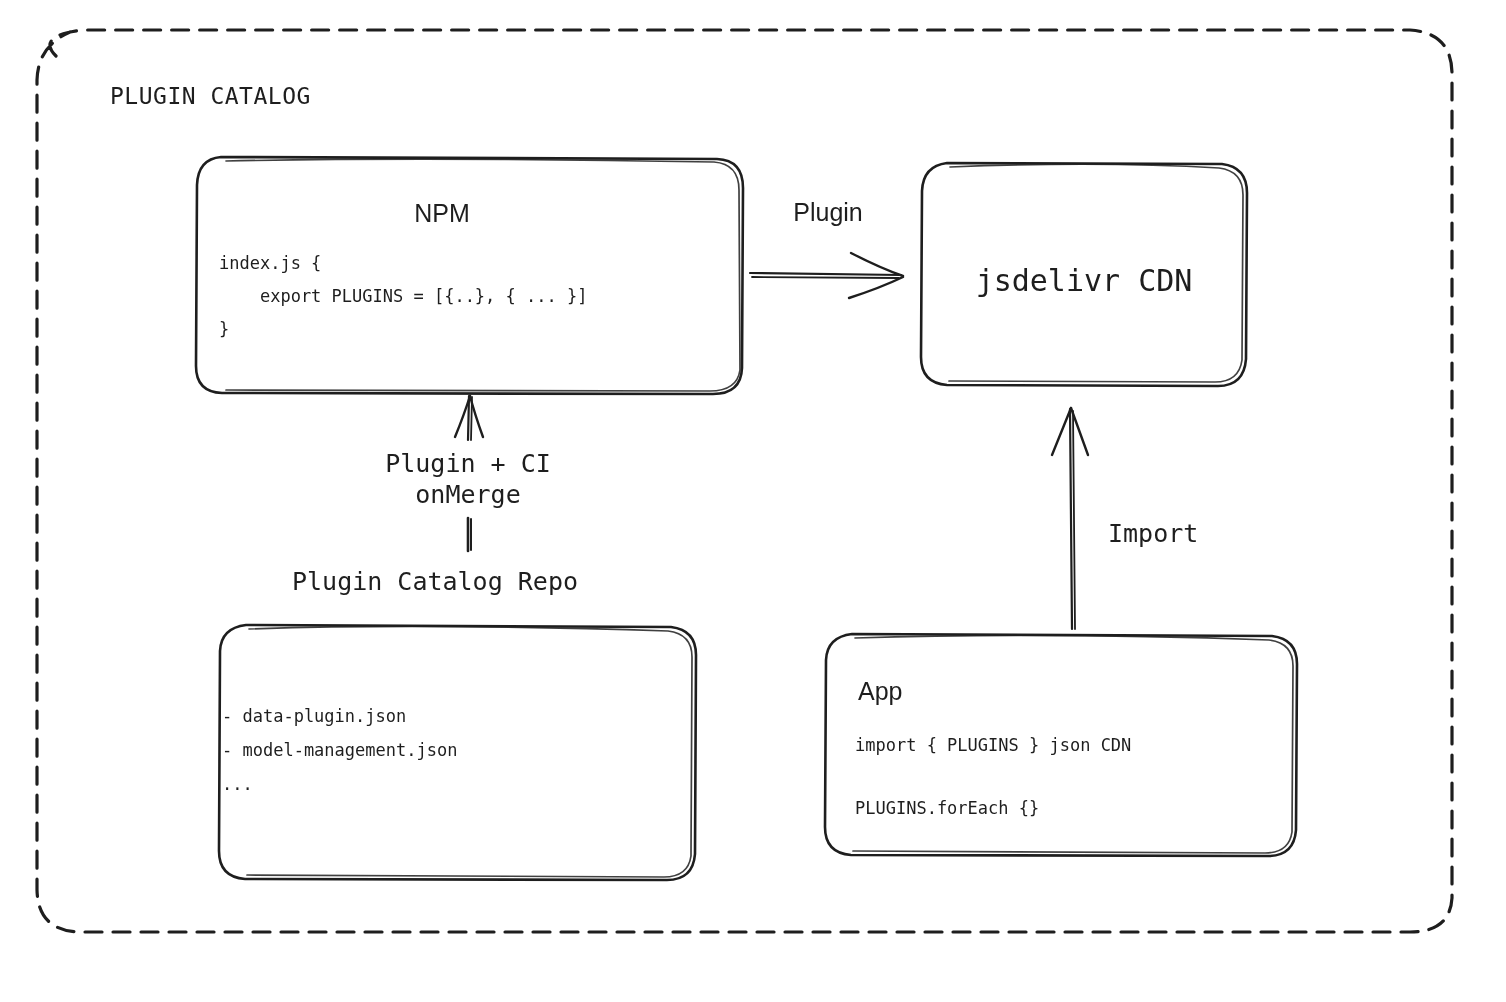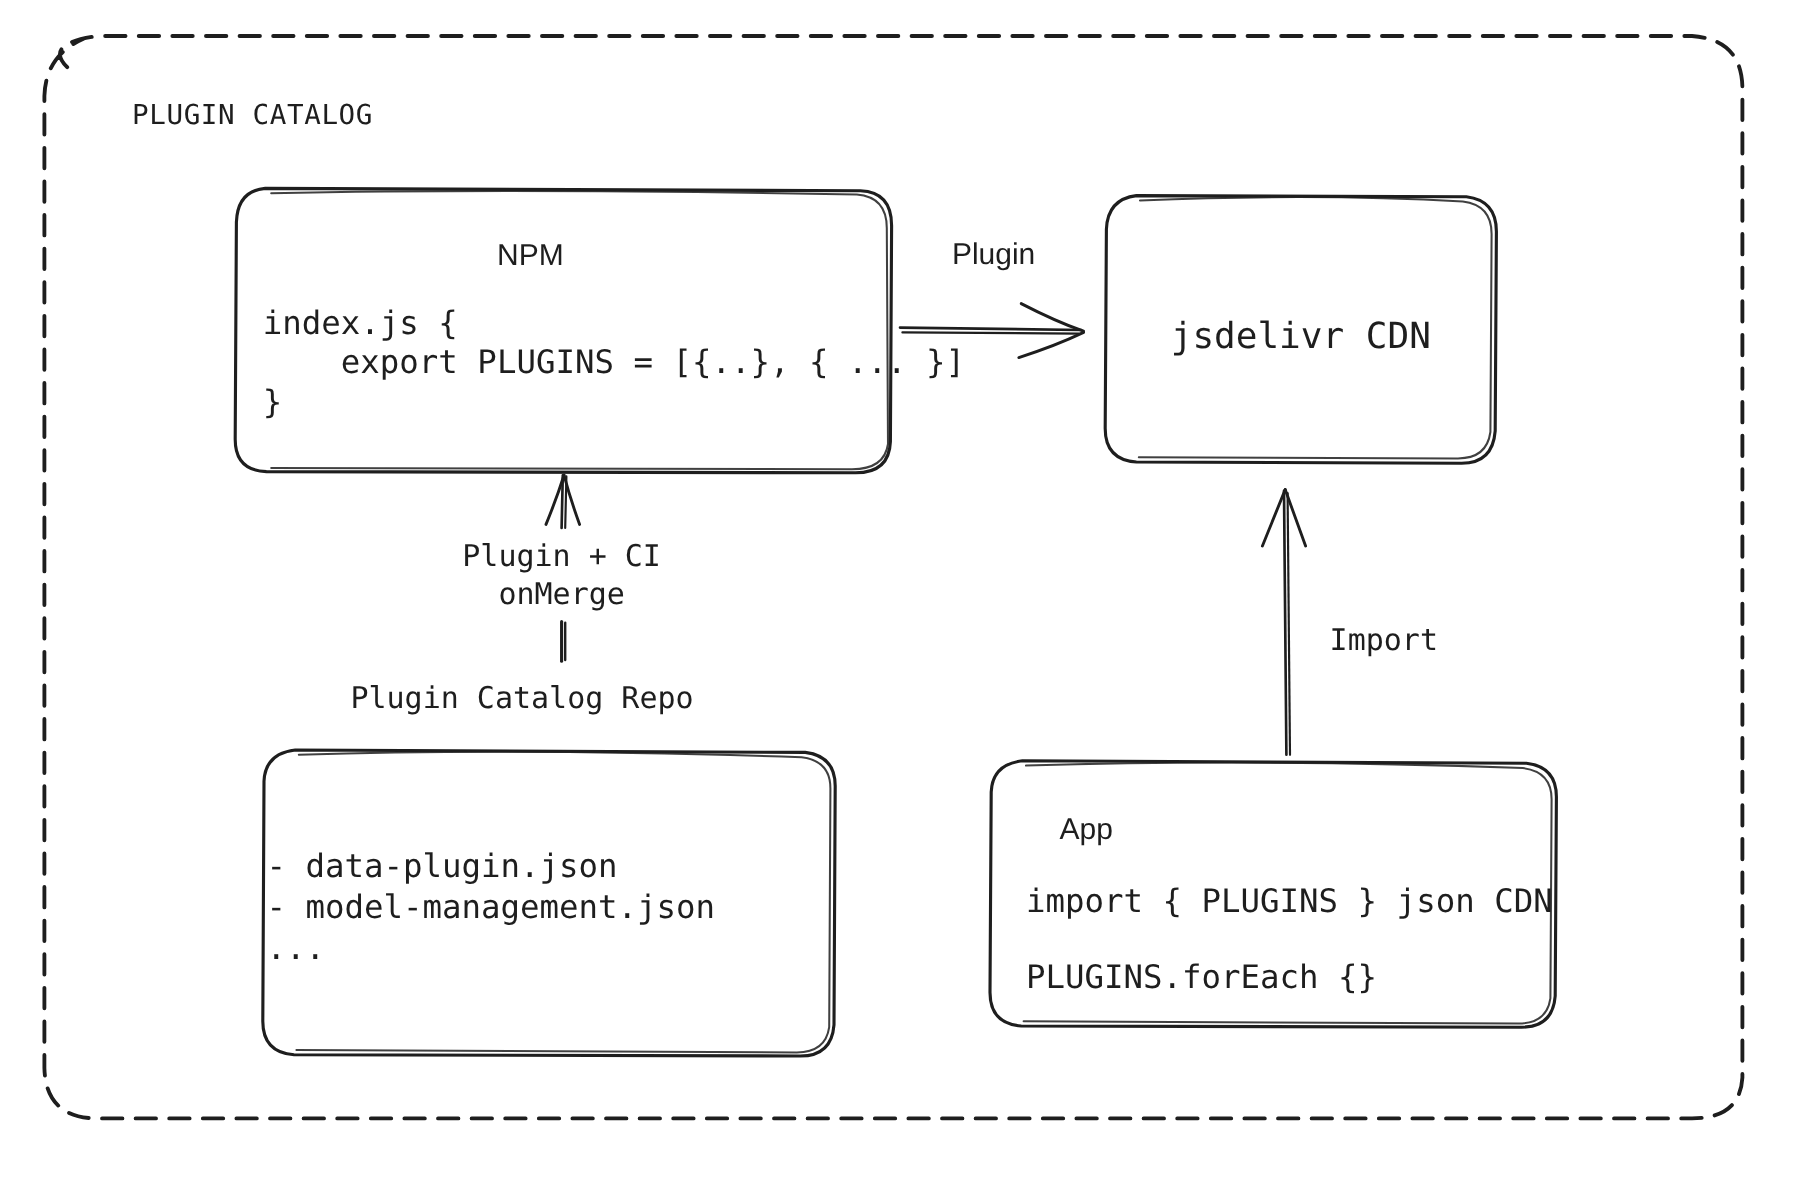--- a/index.html
+++ b/index.html
@@ -37,21 +37,21 @@
   }
   .t-title {
     font-size: 23px;
     letter-spacing: 0.5px;
     margin-left: 11px;
   }
   .t-boxtitle {
     font-size: 25px;
   }
   .t-code {
-    font-size: 27px;
+    font-size: 17px;
   }
   .t-label {
     font-size: 25px;
   }
   .t-cdn {
     font-size: 30px;
   }
   .center {
     text-align: center;
     transform: translateX(-50%);
@@ -128,17 +128,17 @@
   <div class="txt mono t-label center" style="left:468px; top:479px;">onMerge</div>
 
   <div class="txt mono t-code" style="left:222px; top:706px;">- data-plugin.json</div>
 
   <div class="txt mono t-label center" style="left:435px; top:566px;">Plugin Catalog Repo</div>
   <div class="txt mono t-code" style="left:222px; top:740px;">- model-management.json</div>
   <div class="txt mono t-code" style="left:222px; top:774px;">...</div>
 
   <div class="txt mono t-label" style="left:1108px; top:518px;">Import</div>
 
-  <div class="txt sans t-boxtitle" style="left:858px; top:675px;margin-left:25px;">App</div>
+  <div class="txt sans t-boxtitle" style="left:858px; top:675px;">App</div>
   <div class="txt mono t-code" style="left:855px; top:735px;">import { PLUGINS } json CDN</div>
   <div class="txt mono t-code" style="left:855px; top:798px;">PLUGINS.forEach {}</div>
 
 </div>
 
 </body></html>

